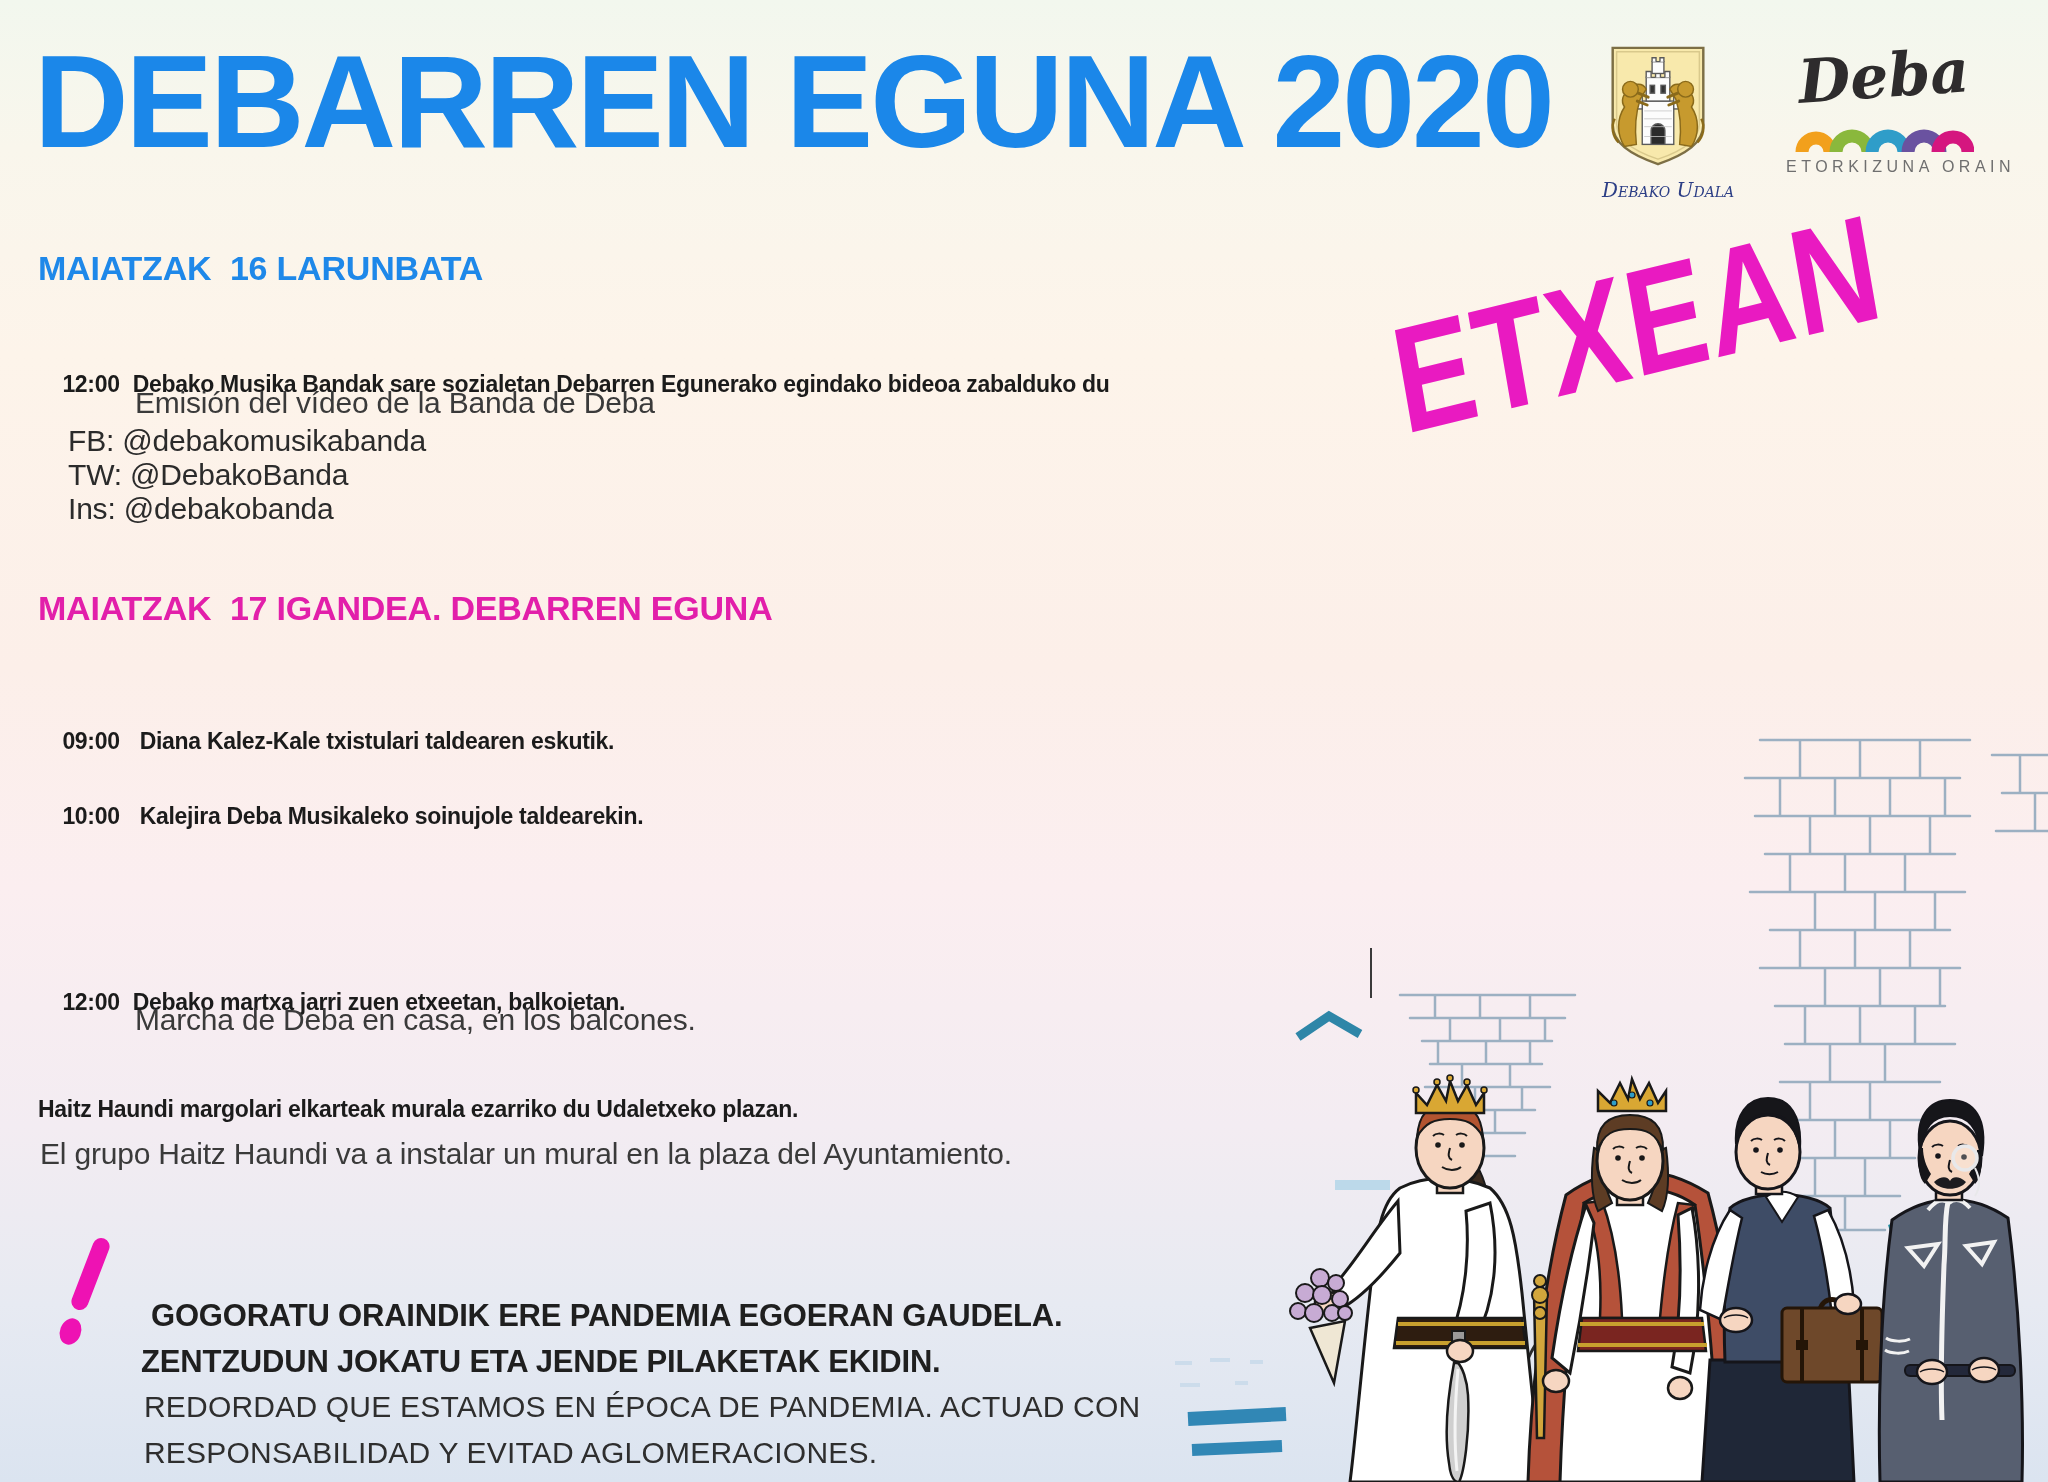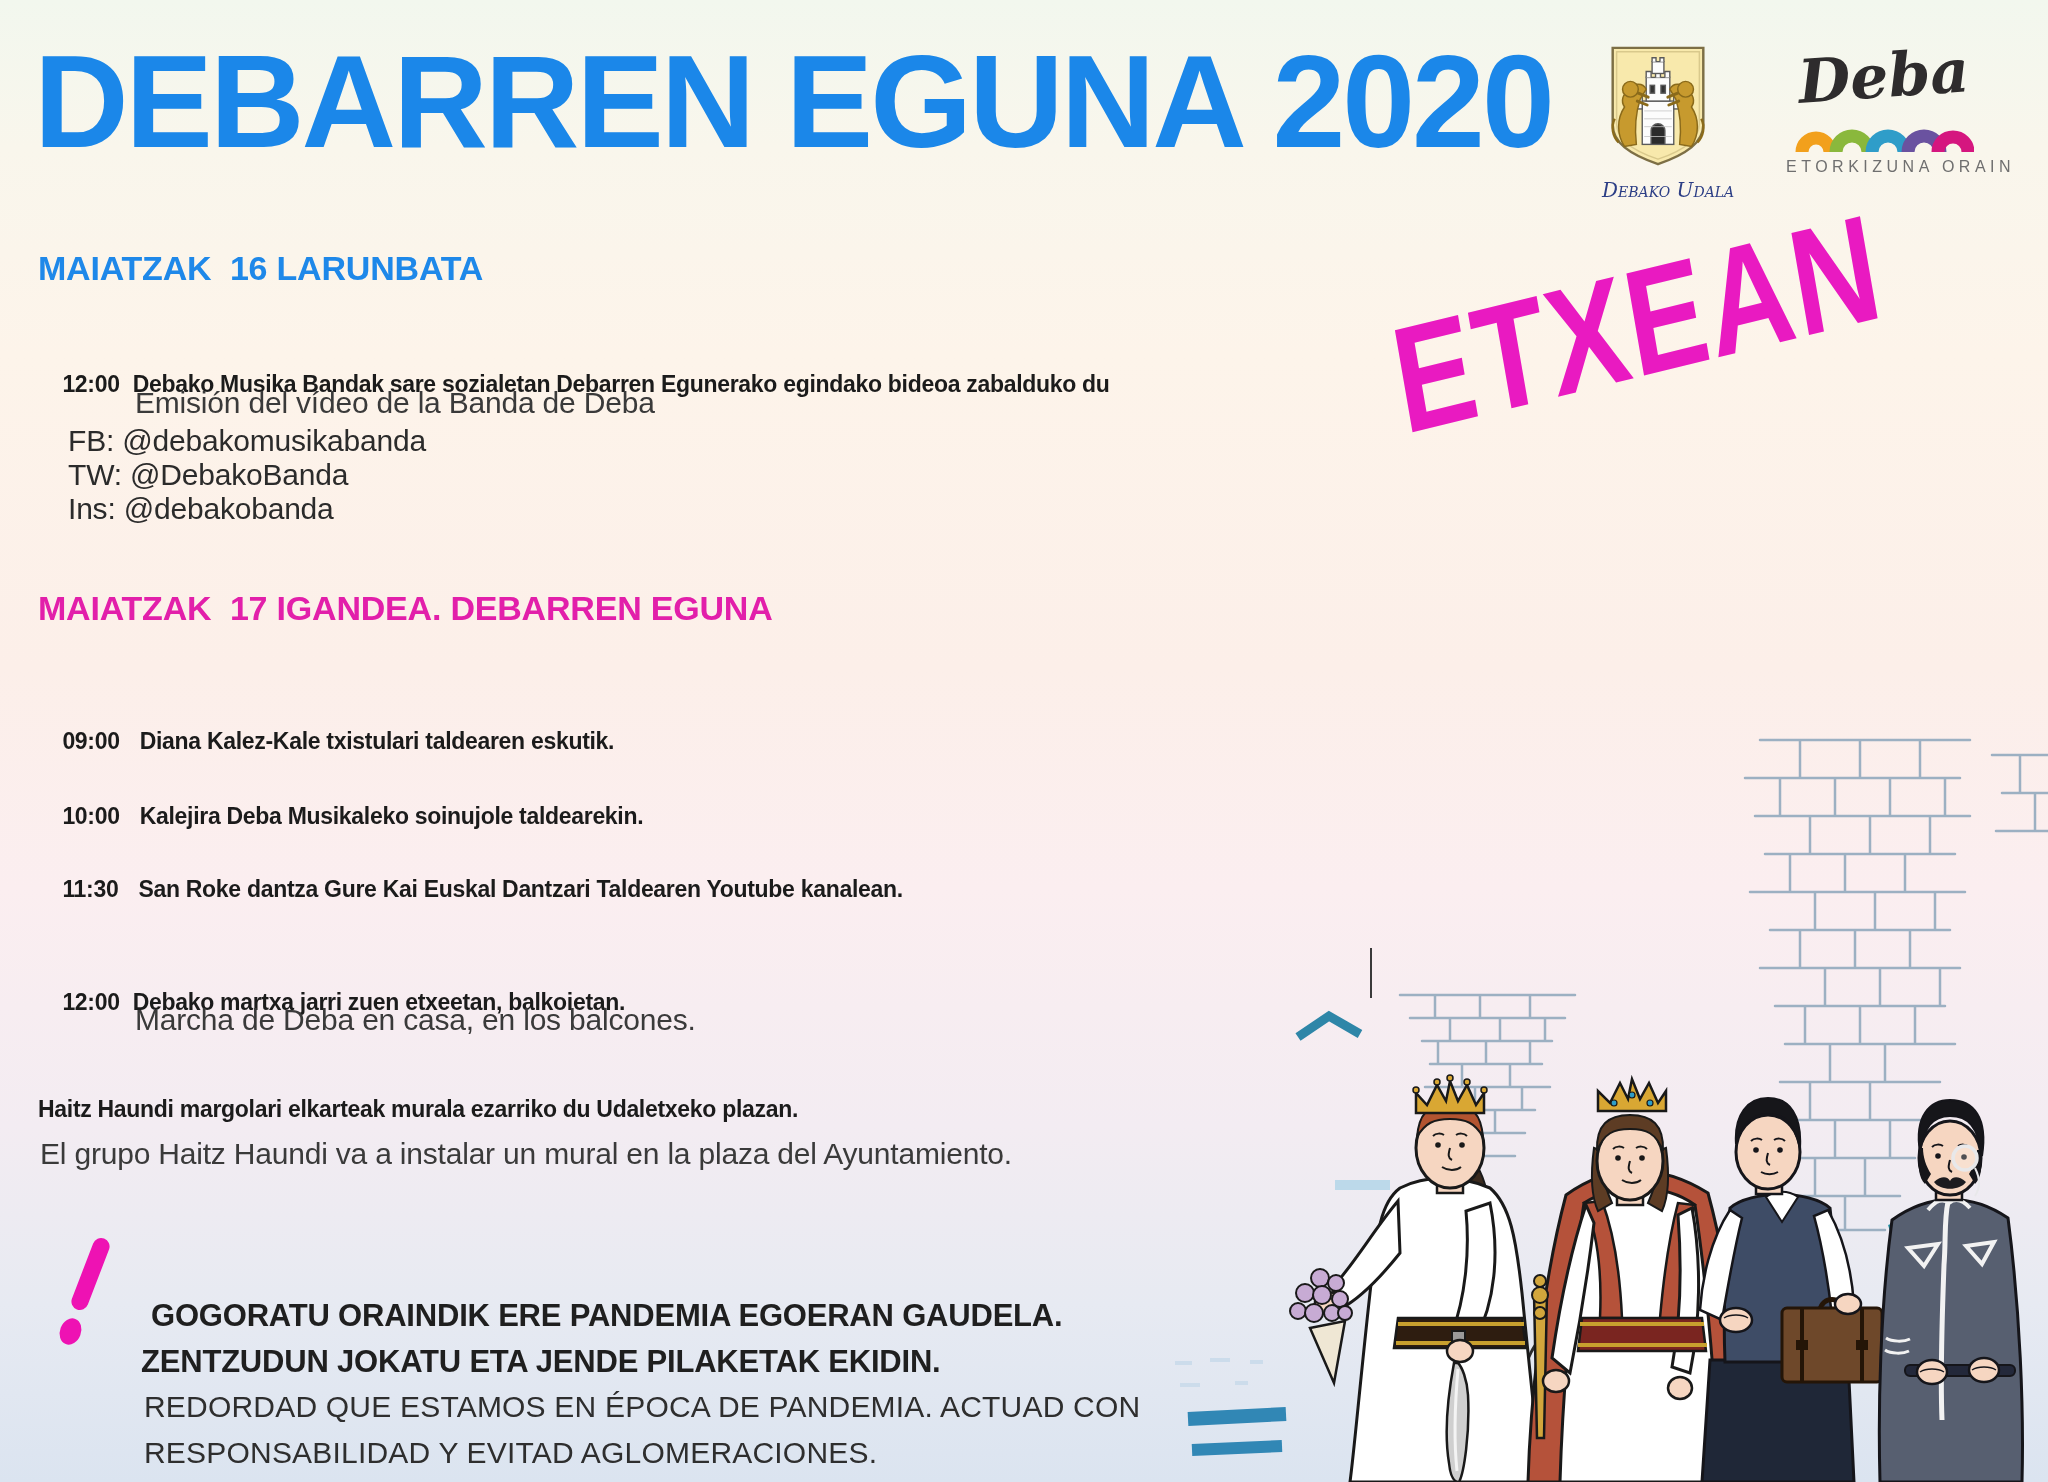--- a/index.html
+++ b/index.html
@@ -119,23 +119,20 @@
   <div class="abs sec-h h2m">MAIATZAK  17 IGANDEA. DEBARREN EGUNA</div>
 
   <div class="abs ev" style="left:38px;top:702px;">
     <span>09:00</span><span class="gap2">Diana Kalez-Kale txistulari taldearen eskutik.</span>
   </div>
 
   <div class="abs ev" style="left:38px;top:777px;">
     <span>10:00</span><span class="gap2">Kalejira Deba Musikaleko soinujole taldearekin.</span>
   </div>
 
-  <div class="abs ev" style="left:38px;top:850px;">
-    <span>11:30</span><span class="gap2">San Roke dantza Gure Kai Euskal Dantzari Taldearen Youtube kanalean.</span>
-  </div>
 
   <div class="abs ev" style="left:38px;top:963px;text-align:right;">
     <span>12:00</span><span class="gap1">Debako martxa jarri zuen etxeetan, balkoietan.</span>
   </div>
   <div class="abs sub" style="left:135px;top:1003px;">Marcha de Deba en casa, en los balcones.</div>
 
   <div class="abs ev" style="left:38px;top:1096px;">Haitz Haundi margolari elkarteak murala ezarriko du Udaletxeko plazan.</div>
   <div class="abs sub" style="left:40px;top:1137px;">El grupo Haitz Haundi va a instalar un mural en la plaza del Ayuntamiento.</div>
 
   <div class="abs bang">

